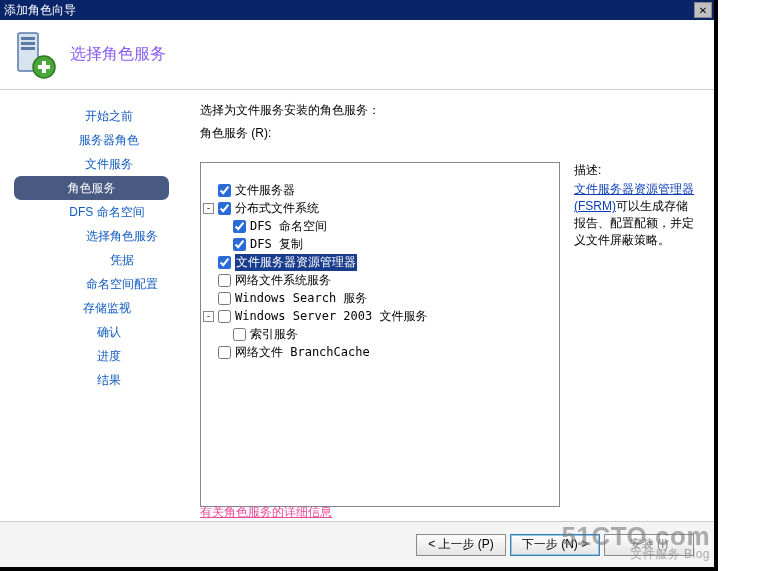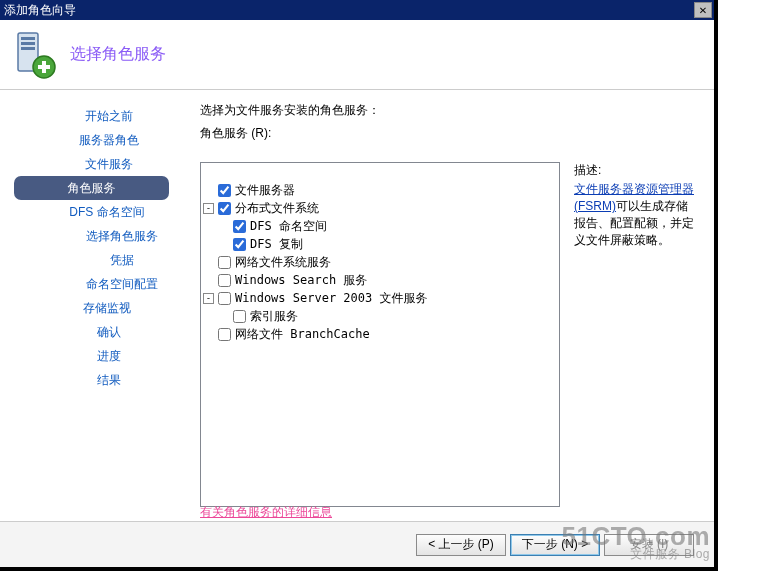--- a/index.html
+++ b/index.html
@@ -105,20 +105,25 @@
               <input type="checkbox" checked="" style="">
               <span class="txt">DFS 命名空间</span>
             </div>
             <div class="tree-row depth1">
               <span class="spacer-toggle"></span>
               <input type="checkbox" checked="" style="">
               <span class="txt">DFS 复制</span>
             </div>
             <div class="tree-row depth0">
               <span class="spacer-toggle"></span>
+              <input type="checkbox" checked="" style="">
+              <span class="txt sel">文件服务器资源管理器</span>
+            </div>
+            <div class="tree-row depth0">
+              <span class="spacer-toggle"></span>
               <input type="checkbox" style="">
               <span class="txt">网络文件系统服务</span>
             </div>
             <div class="tree-row depth0">
               <span class="spacer-toggle"></span>
               <input type="checkbox" style="">
               <span class="txt">Windows Search 服务</span>
             </div>
             <div class="tree-row depth0">
               <span class="toggle">-</span>

